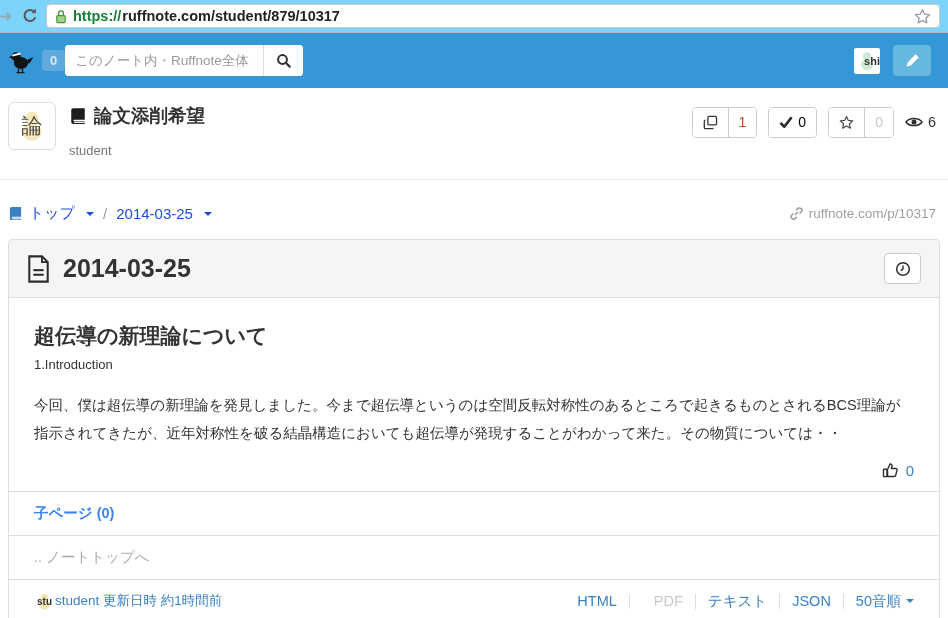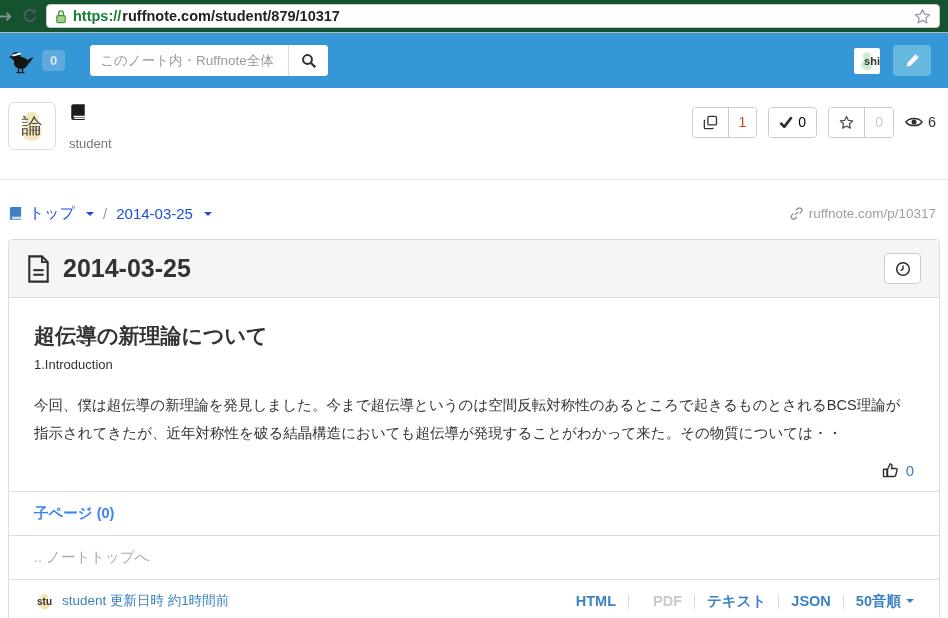--- a/index.html
+++ b/index.html
@@ -1,36 +1,36 @@
 <!DOCTYPE html>
 <html><head>
 <meta charset="utf-8">
 <style>
   * { box-sizing: border-box; margin: 0; padding: 0; }
   html,body { width: 948px; height: 618px; overflow: hidden; background:#fff;
     font-family: "Liberation Sans", "DejaVu Sans", sans-serif; color:#333; }
   svg { display:block; }
 
   
-  .chrome { height:33px; background:#14532d; border-bottom:1px solid #b9b9b9;
+  .chrome { height:33px; background:#7dd3fc; border-bottom:1px solid #b9b9b9;
     display:flex; align-items:center; padding:0 8px; gap:8px; }
   .chrome .fwd { margin-left:-9px; opacity:.8; }
   .urlbar { flex:1; height:24px; background:#fff; border:1px solid #c8c8c8;
     border-radius:4px; display:flex; align-items:center; padding:0 8px; gap:6px;
     font-size:14.5px; }
   .url-scheme { color:#188038; font-weight:bold; }
   .url-rest  { color:#222; font-weight:bold; }
   .urlbar .bookmark { margin-left:auto; }
 
   
   .navbar { height:55px; background:#3697d6; display:flex; align-items:center;
     padding:0 17px 0 8px; }
   .nav-badge { margin-left:8px; background:#5fa9dc; color:#d6eaf7;
     font-weight:bold; font-size:13px; padding:3px 8px; border-radius:4px; }
-  .searchbox { margin-left:25px; display:flex; height:31px; border-radius:4px;
+  .searchbox { display:flex; height:31px; border-radius:4px;
     overflow:hidden; background:#fff; }
   .searchbox input { width:198px; border:0; outline:none; padding:0 10px;
     font-size:13.5px; font-family:inherit; color:#333; }
   .searchbox input::placeholder { color:#9a9a9a; }
   .searchbox button { width:40px; background:#fff; border:0;
     border-left:1px solid #ddd; display:flex; align-items:center;
     justify-content:center; cursor:pointer; }
   .nav-right { margin-left:auto; display:flex; align-items:center; gap:13px; }
   .avatar { width:26px; height:26px; background:#fff; border-radius:2px;
     position:relative; display:flex; align-items:center; justify-content:flex-end;
@@ -91,28 +91,28 @@
   .content-sub { font-size:13px; margin-bottom:19px; }
   .content-para { font-size:14.5px; line-height:1.95; }
   .like-row { display:flex; justify-content:flex-end; align-items:center; gap:7px;
     padding:14px 0 12px; }
   .like-count { color:#3b82c4; font-size:15px; }
   .card-section { border-top:1px solid #ddd; padding:12px 25px; font-size:14.5px; }
   .children-heading { font-weight:bold; color:#3b82f6; }
   .note-top-link { color:#aaa; cursor:pointer; text-decoration:none; display:block; }
   .card-footer { border-top:1px solid #ddd; padding:11px 25px 13px; display:flex;
     align-items:center; border-radius:0 0 4px 4px; }
-  .footer-user { display:flex; align-items:center; gap:7px; color:#3b82c4;
+  .footer-user { display:flex; align-items:center; color:#3b82c4;
     font-size:13.5px; text-decoration:none; cursor:pointer; }
   .mini-avatar { width:21px; height:21px; background:#fff; position:relative;
     display:flex; align-items:center; justify-content:center; font-size:10px;
     font-weight:bold; color:#333; overflow:hidden; }
   .mini-avatar .bird-bg { position:absolute; inset:1px; opacity:.6; }
   .footer-links { margin-left:auto; display:flex; align-items:center;
-    font-size:14.5px;font-weight:bold; }
+    font-size:14.5px; }
   .footer-links .flink { color:#3b82c4; text-decoration:none; cursor:pointer;
     display:inline-flex; align-items:center; }
   .footer-links .flink.disabled { color:#c9c9c9; cursor:default;margin-left:12px; }
   .fl-sep { width:1px; height:15px; background:#ddd; margin:0 12px; }
 </style>
 </head>
 <body>
 
 <div class="chrome">
   <span class="fwd">
@@ -194,20 +194,21 @@
     <span>論</span>
   </div>
   <div class="note-titleblock">
     <div class="note-title-row">
       <span>
         <svg width="18" height="18" viewBox="0 0 16 16" fill="#1c1c1c">
             <path d="M4 1 C2.6 1 2 1.8 2 3 v10 c0 1.2 .6 2 2 2 h10 v-2.4 H4.4 c-.7 0-.7-1.2 0-1.2 H14 V1 z"></path>
             <rect x="4.5" y="13.1" width="9.5" height="1.1" fill="#fff"></rect>
           </svg>
       </span>
+      <span class="note-title">論文添削希望</span>
     </div>
     <div class="note-owner">student</div>
   </div>
   <div class="note-actions">
     <div class="btn-group">
       <button class="btn-cell">
         <span>
           <svg width="15" height="15" viewBox="0 0 16 16" fill="none" stroke="#333" stroke-width="1.4">
               <rect x="5.2" y="1.4" width="9.2" height="9.2" rx="1.4"></rect>
               <path d="M10.8 13.6 c0 .6-.5 1-1.1 1 H2.5 c-.6 0-1.1-.4-1.1-1 V6.4 c0-.6 .5-1 1.1-1"></path>

